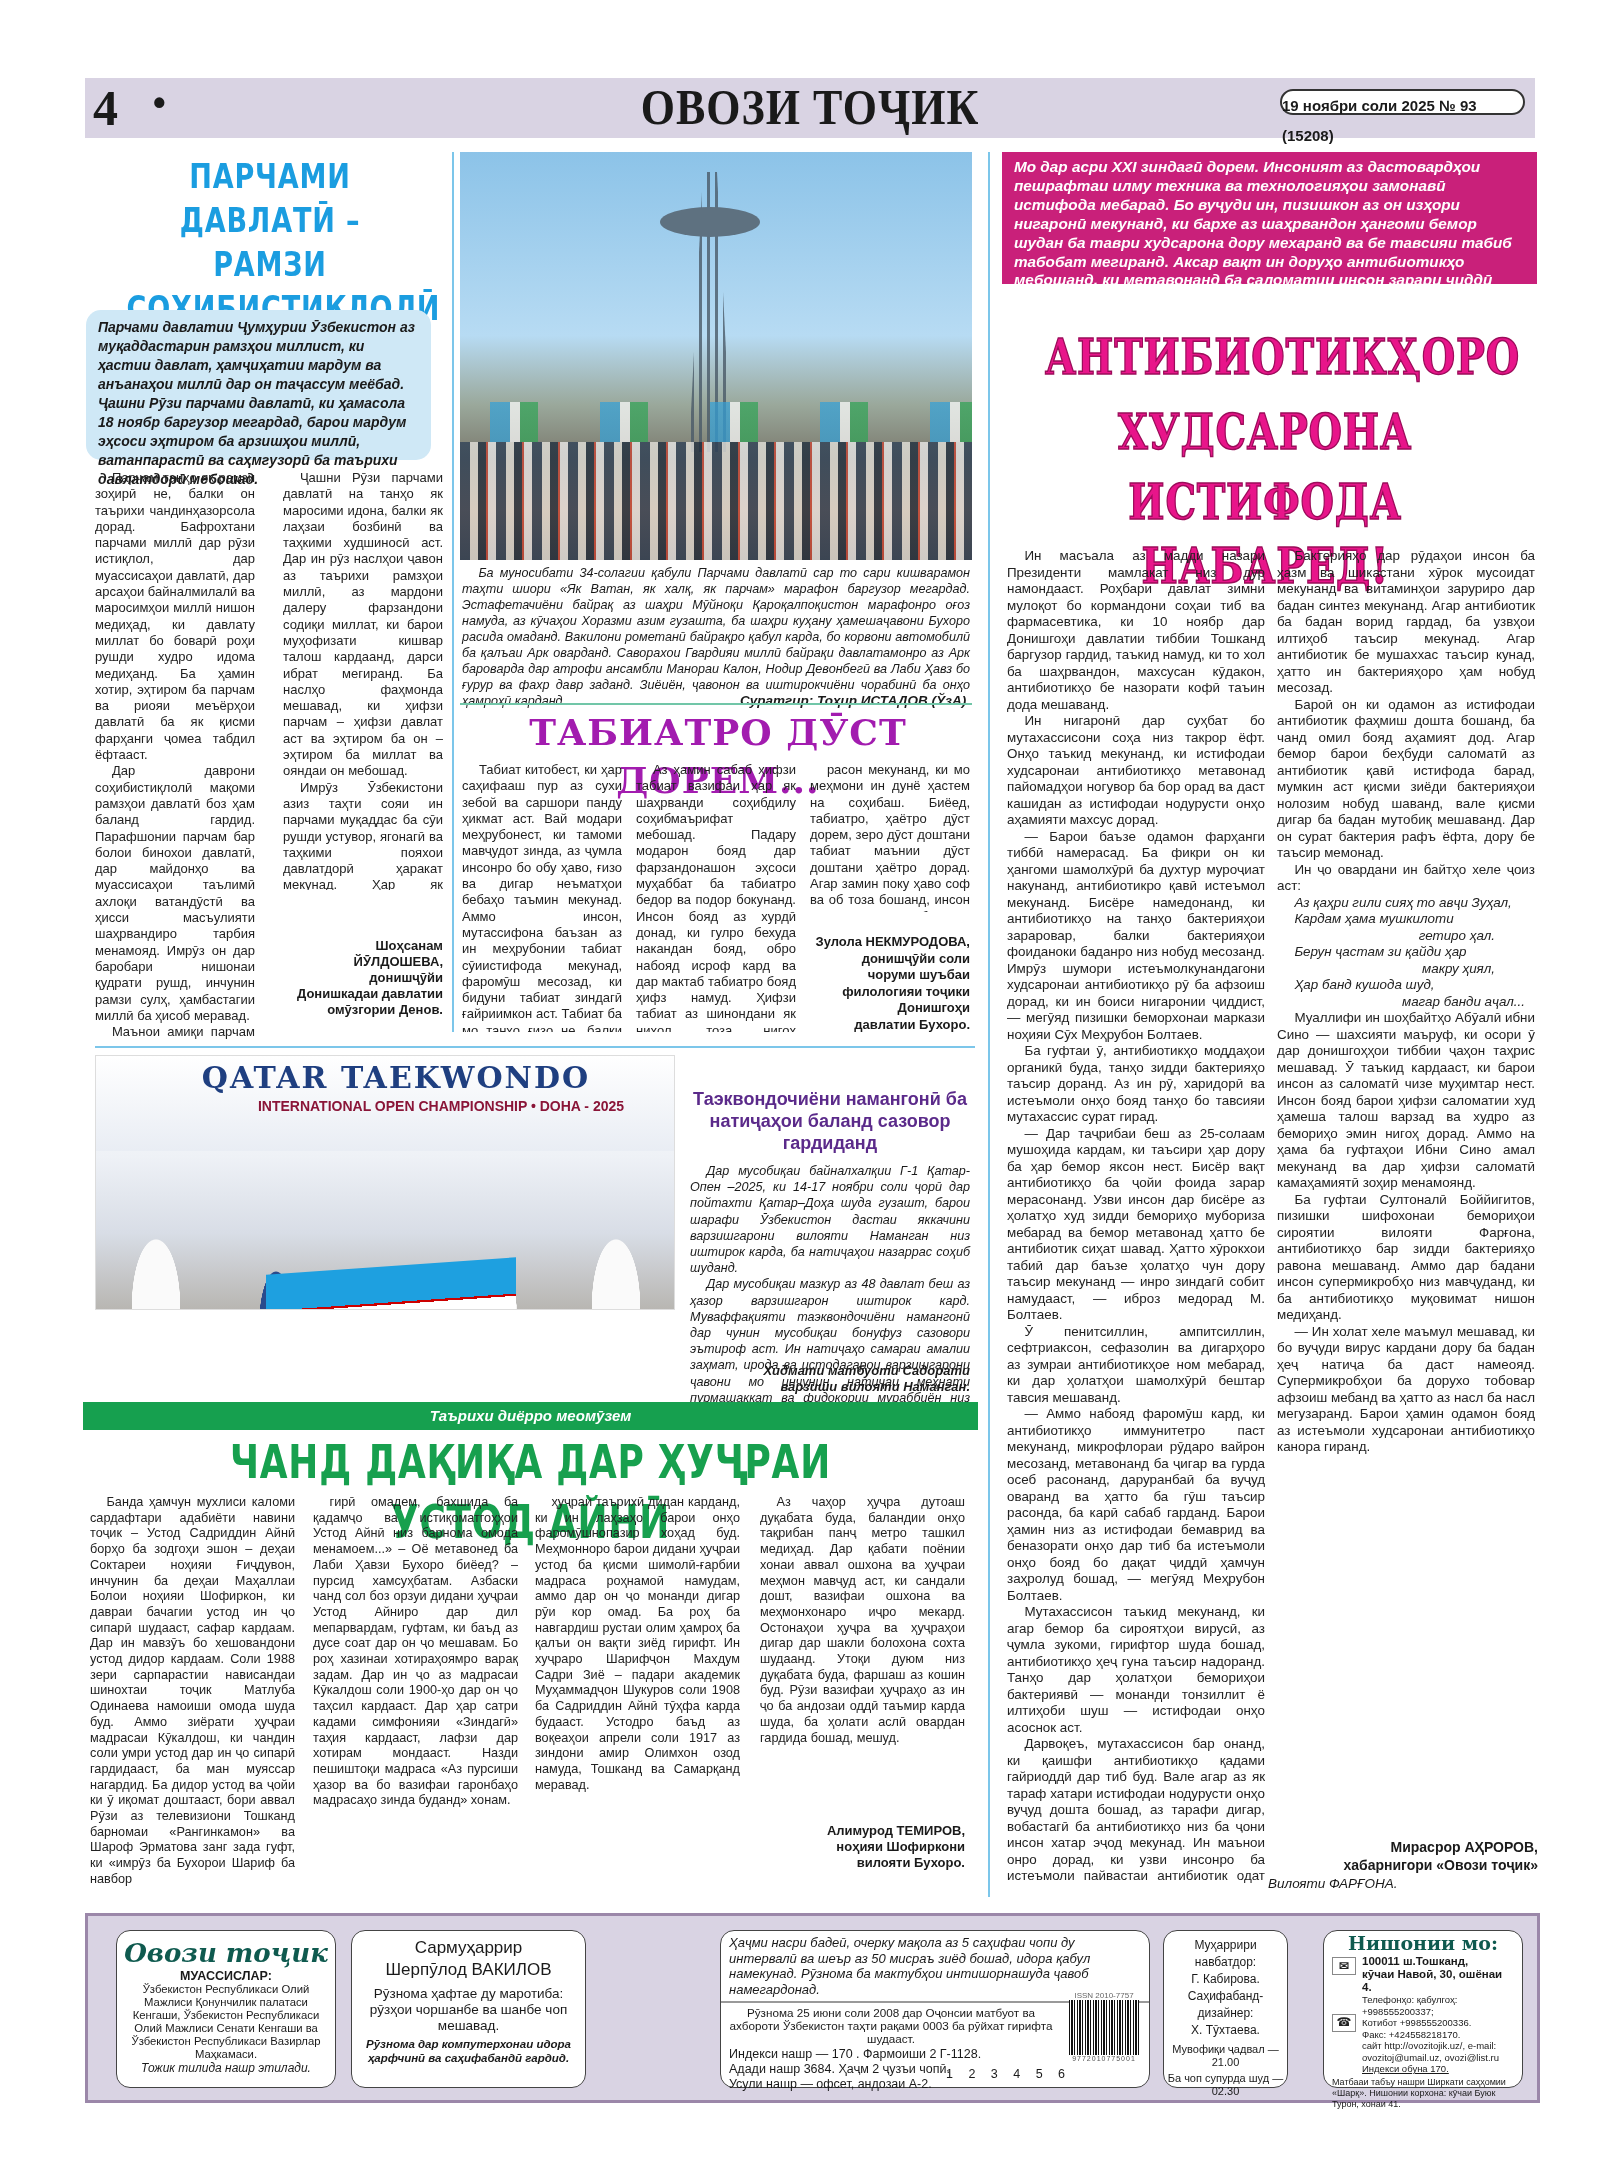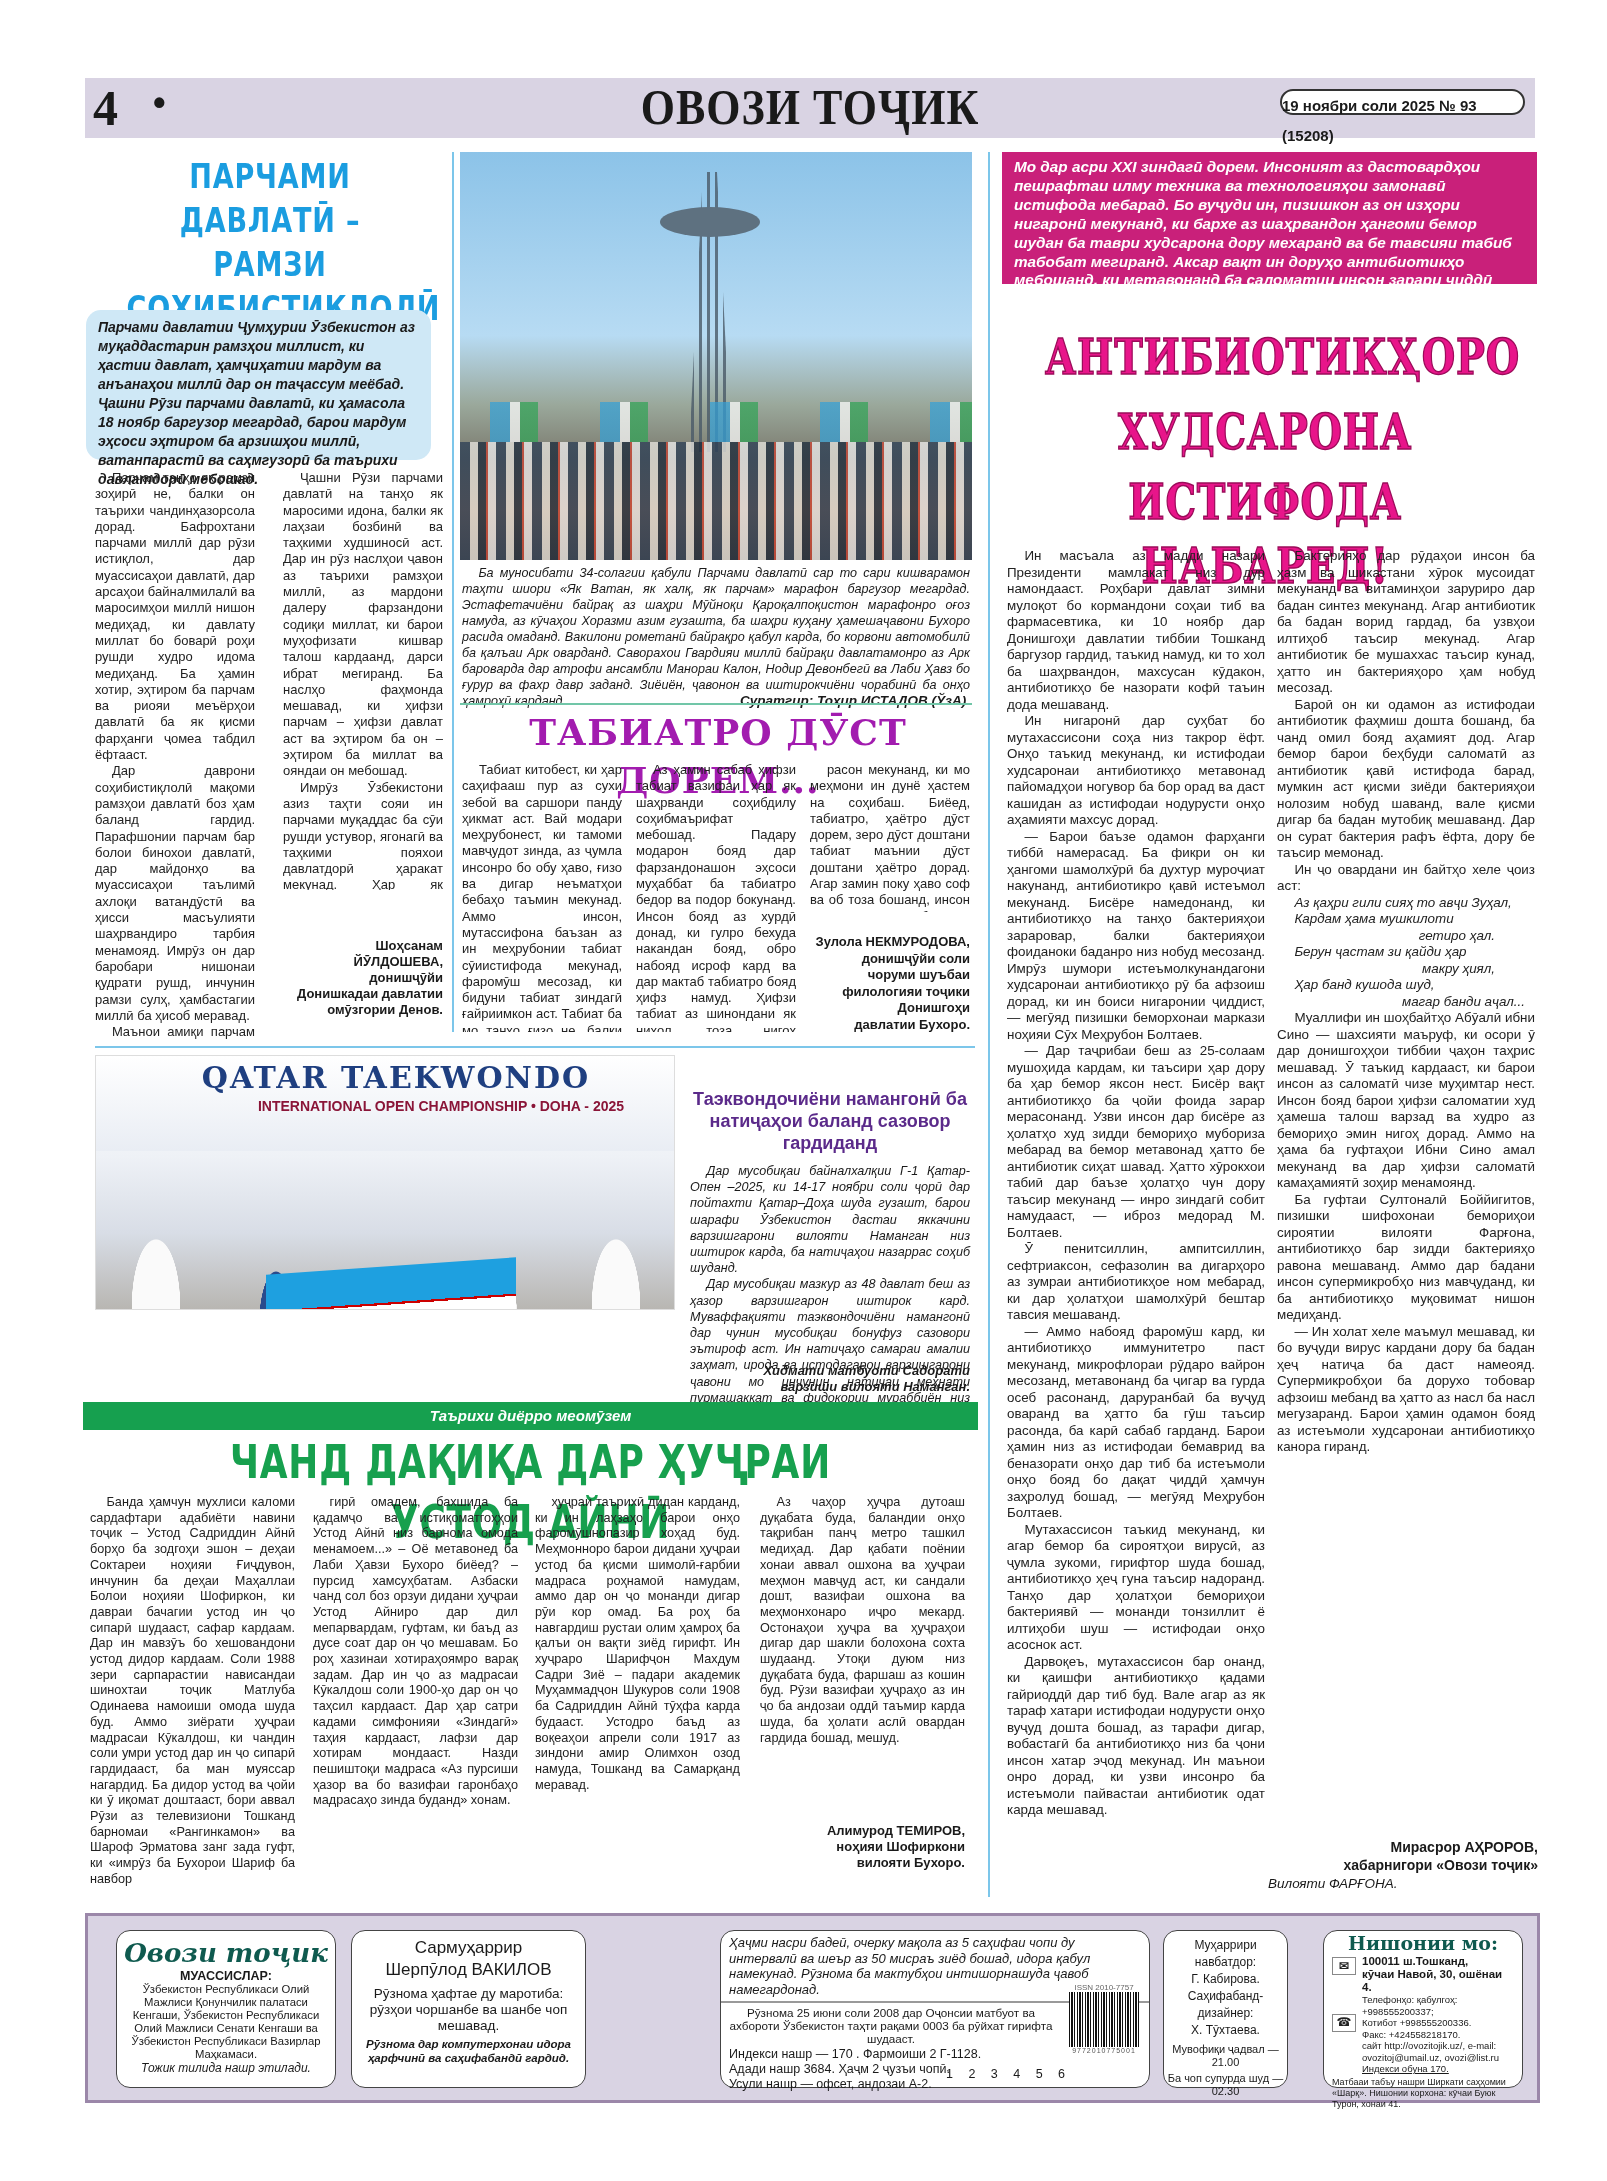--- a/index.html
+++ b/index.html
@@ -94,21 +94,21 @@
   #fb2 { left: 263px; top: 14px; width: 235px; height: 158px; text-align: center; }
   #fb2-role { font-size: 17px; line-height: 22px; margin-top: 6px; }
   #fb2-name { font-size: 17px; line-height: 22px; }
   #fb2-freq { font-size: 13.5px; line-height: 16px; margin-top: 5px; padding: 0 6px; }
   #fb2-note { font-style: italic; font-weight: bold; font-size: 11.5px; line-height: 14px; margin-top: 3px; }
   #fb3 { left: 632px; top: 14px; width: 430px; height: 158px; }
   #fb3-policy { font-style: italic; font-size: 13px; line-height: 15.5px; padding: 4px 8px; border-bottom: 2px solid #999; }
   #fb3-reg { font-size: 11.7px; line-height: 13px; padding: 3px 8px 0; width: 340px; text-align: center; }
   #fb3-idx { font-size: 12.5px; line-height: 15px; padding: 2px 8px; }
   #fb3-pages { position: absolute; left: 225px; bottom: 6px; font-size: 12.5px; letter-spacing: 6px; }
-  #fb3-barcode { position: absolute; right: 10px; top: 52px; width: 70px; height: 78px; }
+  #fb3-barcode { position: absolute; right: 10px; top: 60px; width: 70px; height: 78px; }
   #fb3-issn { font-size: 8px; color: #666; text-align: center; }
   #fb3-bars { height: 55px; background: repeating-linear-gradient(90deg, #111 0 1px, #fff 1px 2px, #111 2px 4px, #fff 4px 5px, #111 5px 6px, #fff 6px 8px); }
   #fb3-code { font-size: 7px; color: #555; text-align: center; letter-spacing: 1px; }
   #fb4 { left: 1075px; top: 14px; width: 125px; height: 158px; text-align: center; font-size: 12px; line-height: 17px; padding-top: 6px; }
   #fb5 { left: 1235px; top: 14px; width: 200px; height: 158px; padding: 0 8px; }
   #fb5-title { text-align: center; font-family: "DejaVu Serif", serif; font-weight: bold; font-size: 19px; color: #0f5a4f; line-height: 24px; }
   #fb5-addr { font-weight: bold; font-size: 11.5px; line-height: 13px; padding-left: 30px; position: relative; }
   .f-icon { position: absolute; left: 0; width: 24px; height: 18px; border: 1.5px solid #888; display: flex; align-items: center; justify-content: center; font-size: 12px; color: #222; }
   #fb5-contacts { font-size: 9.5px; line-height: 11.5px; padding-left: 30px; position: relative; }
   #fb5-index { text-decoration: underline; }
@@ -205,20 +205,21 @@
 </div>
 
 <div id="ab-lead" class="abs">Мо дар асри XXI зиндагӣ дорем. Инсоният аз дастовардҳои пешрафтаи илму техника ва технологияҳои замонавӣ истифода мебарад. Бо вуҷуди ин, пизишкон аз он изҳори нигаронӣ мекунанд, ки бархе аз шаҳрвандон ҳангоми бемор шудан ба таври худсарона дору мехаранд ва бе тавсияи табиб табобат мегиранд. Аксар вақт ин доруҳо антибиотикҳо мебошанд, ки метавонанд ба саломатии инсон зарари ҷиддӣ расонанд.</div>
 <div id="ab-t1" class="abs ab-title-line">АНТИБИОТИКҲОРО</div>
 <div id="ab-t2" class="abs ab-title-line">ХУДСАРОНА</div>
 <div id="ab-t3" class="abs ab-title-line">ИСТИФОДА НАБАРЕД!</div>
 <div id="ab-col1" class="abs col-text ab-col">
   <p>Ин масъала аз мадди назари Президенти мамлакат низ дур намондааст. Роҳбари давлат зимни мулоқот бо кормандони соҳаи тиб ва фармасевтика, ки 10 ноябр дар Донишгоҳи давлатии тиббии Тошканд баргузор гардид, таъкид намуд, ки то хол ба шаҳрвандон, махсусан кӯдакон, антибиотикҳо бе назорати кофӣ таъин дода мешаванд.</p>
   <p>Ин нигаронӣ дар суҳбат бо мутахассисони соҳа низ такрор ёфт. Онҳо таъкид мекунанд, ки истифодаи худсаронаи антибиотикҳо метавонад пайомадҳои ногувор ба бор орад ва даст кашидан аз истифодаи нодурусти онҳо аҳамияти махсус дорад.</p>
   <p>— Барои баъзе одамон фарҳанги тиббӣ намерасад. Ба фикри он ки ҳангоми шамолхӯрӣ ба духтур муроҷиат накунанд, антибиотикро қавӣ истеъмол мекунанд. Бисёре намедонанд, ки антибиотикҳо на танҳо бактерияҳои зараровар, балки бактерияҳои фоиданоки баданро низ нобуд месозанд. Имрӯз шумори истеъмолкунандагони худсаронаи антибиотикҳо рӯ ба афзоиш дорад, ки ин боиси нигаронии ҷиддист, — мегӯяд пизишки беморхонаи маркази ноҳияи Сӯх Меҳрубон Болтаев.</p>
+  <p>Ба гуфтаи ӯ, антибиотикҳо моддаҳои органикӣ буда, танҳо зидди бактерияҳо таъсир доранд. Аз ин рӯ, харидорӣ ва истеъмоли онҳо бояд танҳо бо тавсияи мутахассис сурат гирад.</p>
   <p>— Дар таҷрибаи беш аз 25-солаам мушоҳида кардам, ки таъсири ҳар дору ба ҳар бемор яксон нест. Бисёр вақт антибиотикҳо ба ҷойи фоида зарар мерасонанд. Узви инсон дар бисёре аз ҳолатҳо худ зидди бемориҳо муборизa мебарад ва бемор метавонад ҳатто бе антибиотик сиҳат шавад. Ҳатто хӯрокхои табиӣ дар баъзе ҳолатҳо чун дору таъсир мекунанд — инро зиндагӣ собит намудааст, — ибрoз медорад М. Болтаев.</p>
   <p>Ӯ пенитсиллин, ампитсиллин, сефтриаксон, сефазолин ва дигарҳоро аз зумраи антибиотикҳое ном мебарад, ки дар ҳолатҳои шамолхӯрӣ бештар тавсия мешаванд.</p>
   <p>— Аммо набояд фаромӯш кард, ки антибиотикҳо иммунитетро паст мекунанд, микрофлораи рӯдаро вайрон месозанд, метавонанд ба ҷигар ва гурда осеб расонанд, даруранбаӣ ба вуҷуд оваранд ва ҳатто ба гӯш таъсир расонда, ба карӣ сабаб гарданд. Барои ҳамин низ аз истифодаи бемаврид ва беназорати онҳо дар тиб ба истеъмоли онҳо бояд бо дақат ҷиддӣ ҳамчун заҳролуд бошад, — мегӯяд Меҳрубон Болтаев.</p>
   <p>Мутахассисон таъкид мекунанд, ки агар бемор ба сироятҳои вирусӣ, аз ҷумла зукоми, гирифтор шуда бошад, антибиотикҳо ҳеҷ гуна таъсир надоранд. Танҳо дар ҳолатҳои бемориҳои бактериявӣ — монанди тонзиллит ё илтиҳоби шуш — истифодаи онҳо асоснок аст.</p>
   <p>Дарвоқеъ, мутахассисон бар онанд, ки қаишфи антибиотикҳо қадами гайриоддӣ дар тиб буд. Вале агар аз як тараф хатари истифодаи нодурусти онҳо вуҷуд дошта бошад, аз тарафи дигар, вобастагӣ ба антибиотикҳо низ ба ҷони инсон хатар эҷод мекунад. Ин маънои онро дорад, ки узви инсонро ба истеъмоли пайвастаи антибиотик одат карда мешавад.</p>
 
 </div>
 <div id="ab-col2" class="abs col-text ab-col">
   <p>Бактерияҳо дар рӯдаҳои инсон ба ҳазм ва шикастани хӯрок мусоидат мекунанд ва витаминҳои заруриро дар бадан синтез мекунанд. Агар антибиотик ба бадан ворид гардад, ба узвҳои илтиҳоб таъсир мекунад. Агар антибиотик бе мушаххас таъсир кунад, ҳатто ин бактерияҳоро ҳам нобуд месозад.</p>
   <p>Бароӣ он ки одамон аз истифодаи антибиотик фаҳмиш дошта бошанд, ба чанд омил бояд аҳамият дод. Агар бемор барои беҳбуди саломатӣ аз антибиотик қавӣ истифода барад, мумкин аст қисми зиёди бактерияҳои нолозим нобуд шаванд, вале қисми дигар ба бадан мутобиқ мешаванд. Дар он сурат бактерия рафъ ёфта, дору бе таъсир мемонад.</p>

